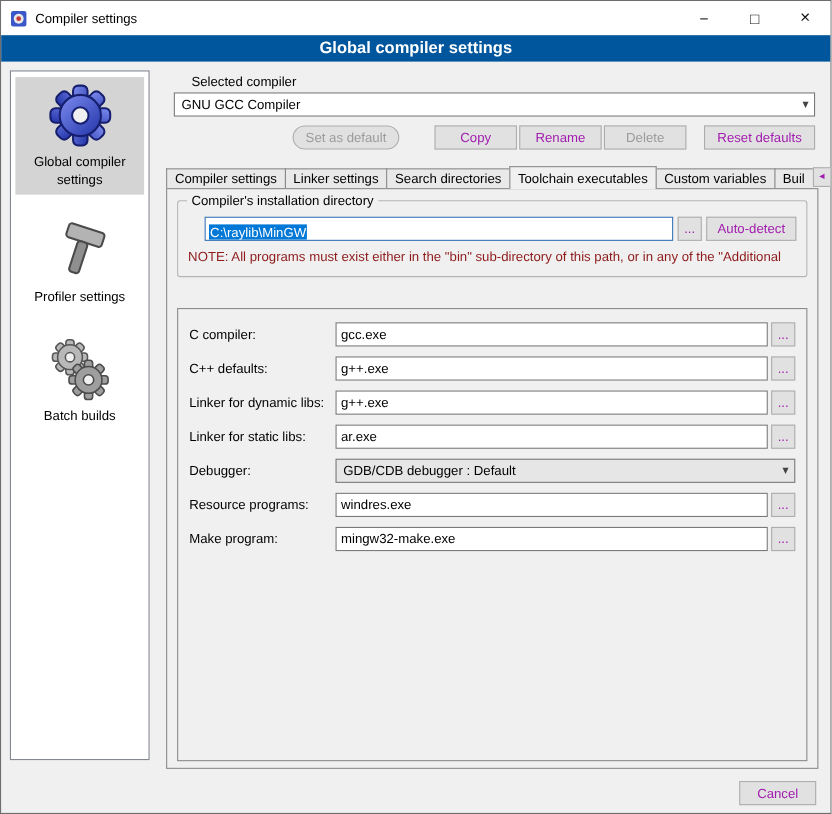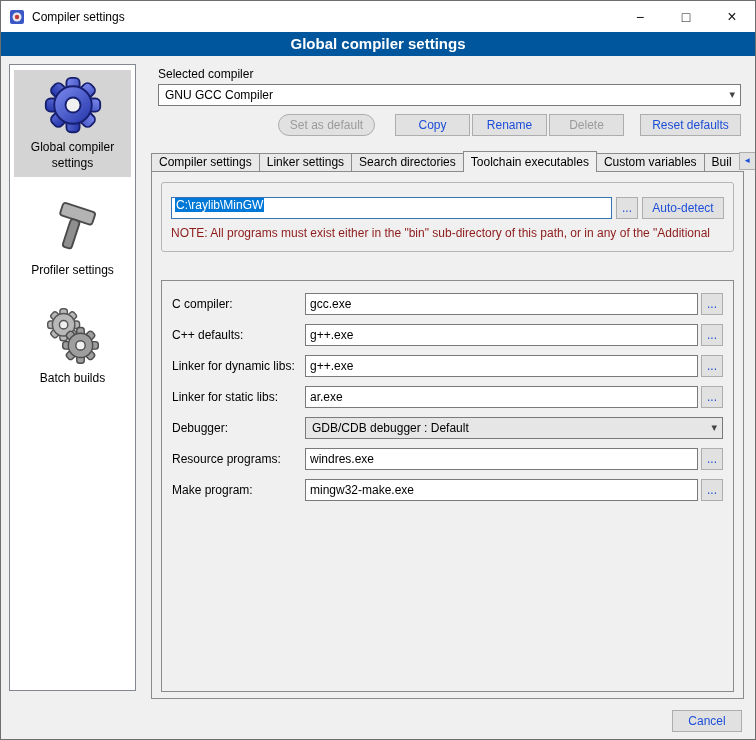--- a/index.html
+++ b/index.html
@@ -20,46 +20,46 @@
   
   .header-band { position:absolute; top:31px; left:0; width:100%; height:24px; background:#00569c; color:#ffffff; font-weight:bold; font-size:15px; text-align:center; line-height:24px; }
   
   .sidebar { position:absolute; left:8px; top:63px; width:127px; height:627px; background:#ffffff; border:1px solid #828790; padding-top:5px; }
   .side-item { width:117px; margin:0 auto 16px; text-align:center; padding:5px 2px 6px; }
   .side-item.selected { background:#d4d4d4; }
   .side-icon { display:block; margin:0 auto 5px; }
   .side-label { font-size:12px; line-height:1.3; }
   
   .main { position:absolute; left:145px; top:63px; width:603px; height:637px; }
-  .sel-comp-label { position:absolute; left:12px; top:3px; }
+  .sel-comp-label { position:absolute; left:28px; top:3px; }
   .combo { background:#ffffff; border:1px solid #7a7a7a; display:flex; align-items:center; padding:0 20px 0 6px; position:relative; height:22px; font-size:12px; }
   .combo .arrow { position:absolute; right:5px; top:3px; color:#444; font-size:11px; }
   .compiler-combo { position:absolute; left:12px; top:20px; width:583px; }
-  .btn { background:#e1e1e1; border:1px solid #adadad; font-size:12px; font-family:inherit; height:22px; color:#1d4ed8; cursor:default; }
+  .btn { background:#e1e1e1; border:1px solid #adadad; font-size:12px; font-family:inherit; height:22px; color:#a21caf; cursor:default; }
   .btn.disabled { color:#9b9b9b; }
   .btn.default-btn { border-color:#3c7fb1;margin-top:44px; }
-  .btn-setdefault { position:absolute; left:132px; top:50px; width:97px;border-radius:11px; }
+  .btn-setdefault { position:absolute; left:120px; top:50px; width:97px;border-radius:11px; }
   .btn-copy      { position:absolute; left:249px; top:50px; width:75px; }
   .btn-rename    { position:absolute; left:326px; top:50px; width:75px; }
   .btn-delete    { position:absolute; left:403px; top:50px; width:75px; }
   .btn-reset     { position:absolute; left:494px; top:50px; width:101px; }
   
   .tabstrip { position:absolute; left:5px; top:87px; width:593px; height:20px; display:flex; align-items:flex-end; }
   .tab { border:1px solid #8b8b8b; border-bottom:none; background:#e9e9e9; height:18px; line-height:17px; padding:0 7px; white-space:nowrap; overflow:hidden; flex:none; cursor:default; }
   .tab + .tab { margin-left:-1px; }
   .tab.active { background:#f0f0f0; height:21px; line-height:20px; margin-bottom:-1px; position:relative; z-index:3; }
   .tab.cut { max-width:38px; border-right:none; }
   .tab-scroll { margin-left:auto; display:flex; gap:1px; align-self:center; }
   .tab-scroll .btn { width:17px; height:18px; font-size:8px; padding:0; line-height:16px; }
   .content-panel { position:absolute; left:5px; top:107px; width:593px; height:528px; border:1px solid #8b8b8b; background:#f0f0f0; z-index:1; }
   
   .groupbox { position:absolute; left:9px; top:10px; width:573px; height:70px; border:1px solid #b5b5b5; border-radius:3px; }
   .group-title { position:absolute; top:-8px; left:8px; background:#f0f0f0; padding:0 4px; }
   .install-row { position:absolute; left:9px; top:14px; right:9px; height:22px; display:flex; gap:4px; }
-  .path-input { flex:1; border:1px solid #3673b5; background:#ffffff; display:flex; align-items:flex-start; padding:0 3px; overflow:hidden; }
+  .path-input { flex:1; border:1px solid #3673b5; background:#ffffff; display:flex; align-items:flex-end; padding:0 3px; overflow:hidden;margin-left:15px; }
   .selected-text { background:#0078d7; color:#ffffff; padding:0 1px; white-space:nowrap; }
   .browse-btn { width:22px; flex:none; }
   .autodetect-btn { width:82px; flex:none; }
   .note-text { position:absolute; left:9px; top:43px; right:2px; color:#8e1a1a; white-space:nowrap; overflow:hidden; }
   
   .prog-tabstrip { position:absolute; left:9px; top:88px; display:flex; align-items:flex-end; height:20px; }
   .prog-panel { position:absolute; left:9px; top:108px; width:573px; height:412px; border:1px solid #8b8b8b; background:#f0f0f0; z-index:1; padding-top:3px; }
   .field-row { display:flex; align-items:center; margin:9px 10px 0; height:22px; }
   .field-label { width:133px; flex:none; }
   .field-input { flex:1; height:22px; border:1px solid #7a7a7a; background:#ffffff; padding:0 4px; font-size:12px; font-family:inherit; }
@@ -190,20 +190,21 @@
       <div class="tab cut">Buil</div>
       <div class="tab-scroll">
         <button class="btn">◄</button>
 
       </div>
     </div>
 
     <div class="content-panel">
 
       <div class="groupbox">
+        <div class="group-title">Compiler's installation directory</div>
         <div class="install-row">
           <div class="path-input">
             <span class="selected-text">C:\raylib\MinGW</span>
           </div>
           <button class="btn browse-btn">...</button>
           <button class="btn autodetect-btn">Auto-detect</button>
         </div>
         <div class="note-text">NOTE: All programs must exist either in the "bin" sub-directory of this path, or in any of the "Additional</div>
       </div>
 

